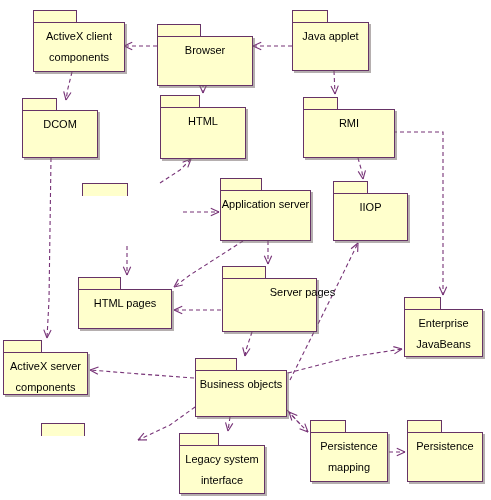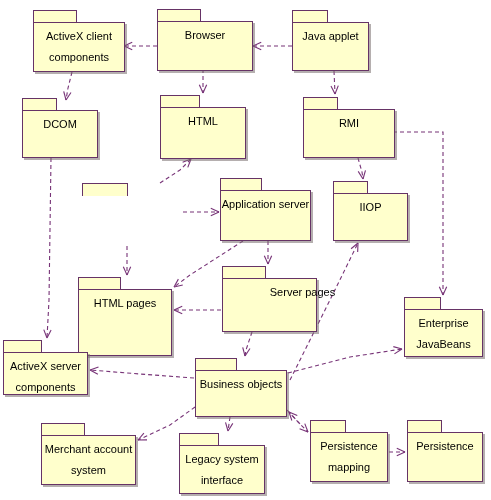--- a/index.html
+++ b/index.html
@@ -224,21 +224,21 @@
       </g>
     </svg>
   <div id="packages-layer">
       <div class="pkg" style="left: 33px; top: 10px; width: 92px; height: 62px;">
         <div class="pkg-tab" style="width: 44px;"></div>
         <div class="pkg-body" style="top: 12px; width: 92px; height: 50px;">
           <div class="pkg-label" style="top: 3px;">ActiveX client
 components</div>
         </div>
       </div>
-      <div class="pkg" style="left: 157px; top: 9px; width: 96px; height: 62px;">
+      <div class="pkg" style="left: 157px; top: 24px; width: 96px; height: 62px;">
         <div class="pkg-tab" style="width: 44px;"></div>
         <div class="pkg-body" style="top: 12px; width: 96px; height: 50px;">
           <div class="pkg-label" style="top: 3px;">Browser</div>
         </div>
       </div>
       <div class="pkg" style="left: 292px; top: 10px; width: 77px; height: 61px;">
         <div class="pkg-tab" style="width: 36px;"></div>
         <div class="pkg-body" style="top: 12px; width: 77px; height: 49px;">
           <div class="pkg-label" style="top: 3px;">Java applet</div>
         </div>
@@ -271,21 +271,21 @@
         </div>
       </div>
       <div class="pkg" style="left: 333px; top: 181px; width: 75px; height: 60px;">
         <div class="pkg-tab" style="width: 35px;"></div>
         <div class="pkg-body" style="top: 12px; width: 75px; height: 48px;">
           <div class="pkg-label" style="top: 3px;">IIOP</div>
         </div>
       </div>
       <div class="pkg" style="left: 78px; top: 277px; width: 94px; height: 65px;">
         <div class="pkg-tab" style="width: 43px;"></div>
-        <div class="pkg-body" style="top: 12px; width: 94px; height: 67px;">
+        <div class="pkg-body" style="top: 12px; width: 94px; height: 40px;">
           <div class="pkg-label" style="top: 3px;">HTML pages</div>
         </div>
       </div>
       <div class="pkg" style="left: 222px; top: 266px; width: 95px; height: 66px;">
         <div class="pkg-tab" style="width: 44px;"></div>
         <div class="pkg-body" style="top: 12px; width: 95px; height: 54px;">
           <div class="pkg-label" style="top: 3px; padding-left: 33px;">Server pages</div>
         </div>
       </div>
       <div class="pkg" style="left: 404px; top: 297px; width: 79px; height: 60px;">
@@ -303,24 +303,20 @@
         </div>
       </div>
       <div class="pkg" style="left: 195px; top: 358px; width: 80px; height: 59px;">
         <div class="pkg-tab" style="width: 42px;"></div>
         <div class="pkg-body" style="top: 12px; width: 92px; height: 47px;">
           <div class="pkg-label" style="top: 3px;">Business objects</div>
         </div>
       </div>
       <div class="pkg" style="left: 41px; top: 423px; width: 95px; height: 62px;">
         <div class="pkg-tab" style="width: 44px;"></div>
-        <div class="pkg-body" style="top: 12px; width: 95px; height: 50px;">
-          <div class="pkg-label" style="top: 3px;">Merchant account
-system</div>
-        </div>
       </div>
       <div class="pkg" style="left: 179px; top: 433px; width: 86px; height: 61px;">
         <div class="pkg-tab" style="width: 40px;"></div>
         <div class="pkg-body" style="top: 12px; width: 86px; height: 49px;">
           <div class="pkg-label" style="top: 3px;">Legacy system
 interface</div>
         </div>
       </div>
       <div class="pkg" style="left: 310px; top: 420px; width: 78px; height: 62px;">
         <div class="pkg-tab" style="width: 36px;"></div>

